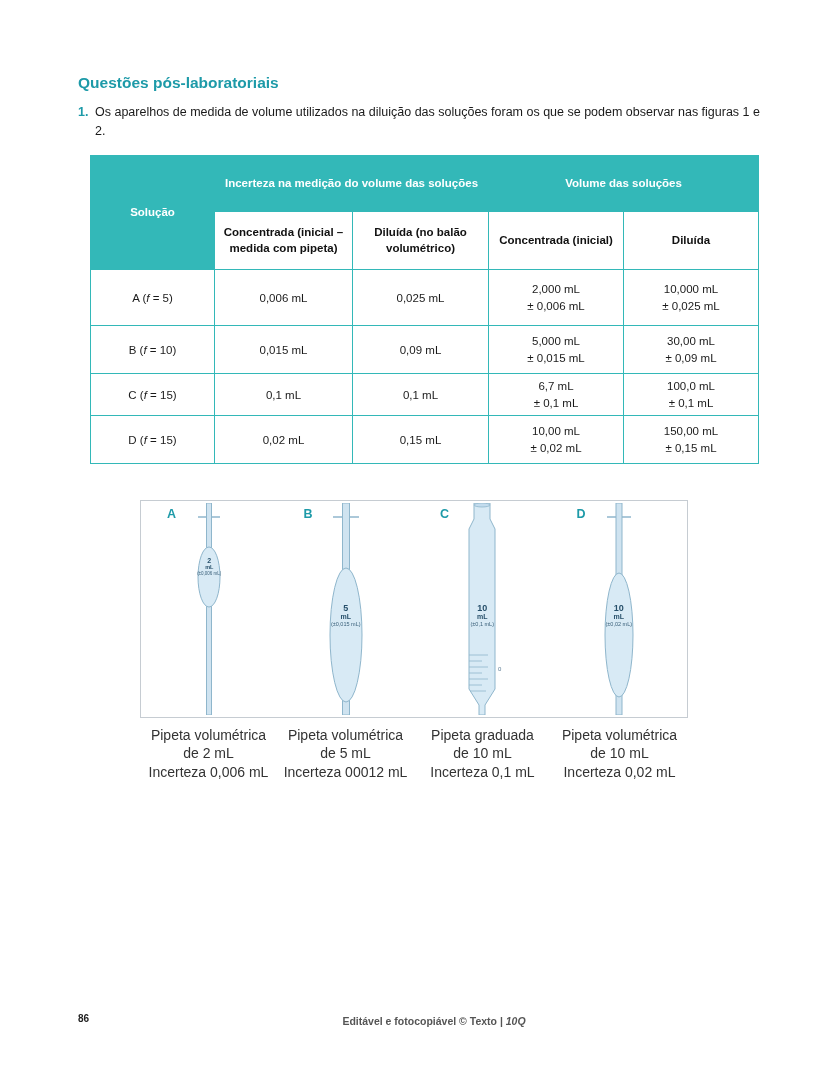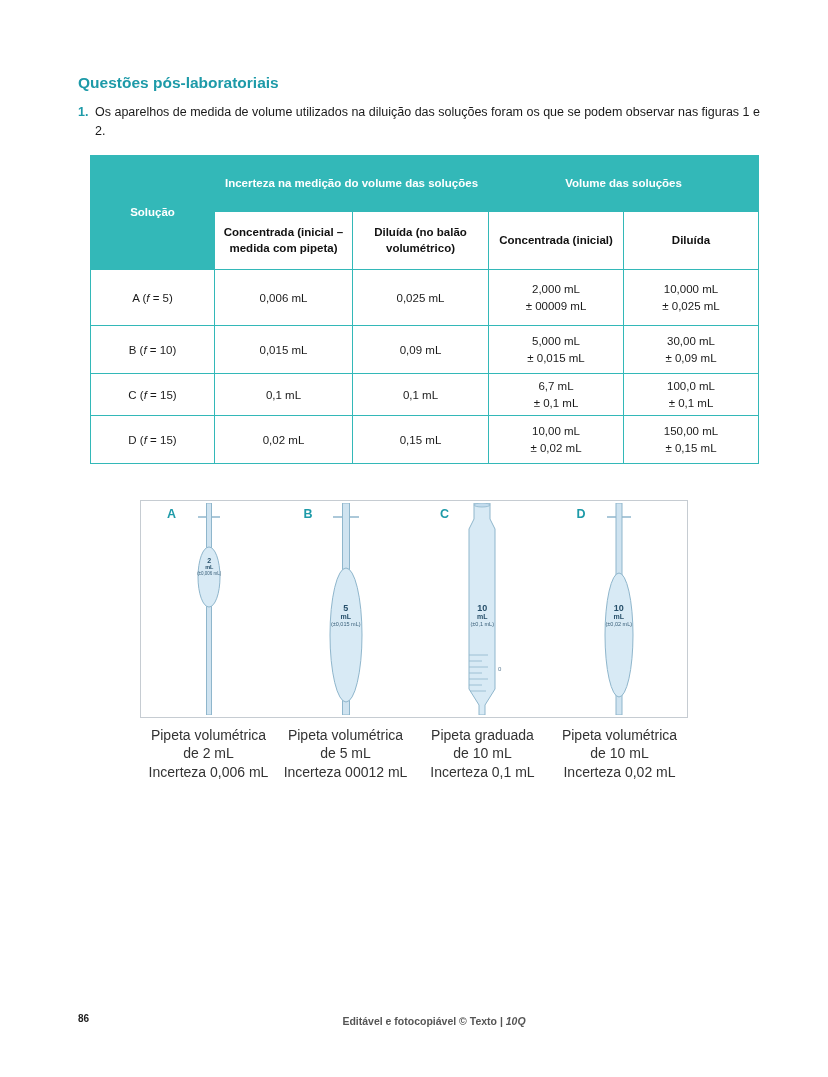--- a/index.html
+++ b/index.html
@@ -106,21 +106,21 @@
         <th class="th-sub">Diluída</th>
       </tr>
     </thead>
     <tbody>
       <tr>
         <td><span>A (</span><i class="fvar">f</i><span> = 5)</span></td>
         <td>0,006 mL</td>
         <td>0,025 mL</td>
         <td>
             <div class="vline">2,000 mL</div>
-            <div class="vline">± 00009 mL</div>
+            <div class="vline">± 0,006 mL</div>
           </td>
         <td>
             <div class="vline">10,000 mL</div>
             <div class="vline">± 0,025 mL</div>
           </td>
       </tr>
       <tr>
         <td><span>B (</span><i class="fvar">f</i><span> = 10)</span></td>
         <td>0,015 mL</td>
         <td>0,09 mL</td>

